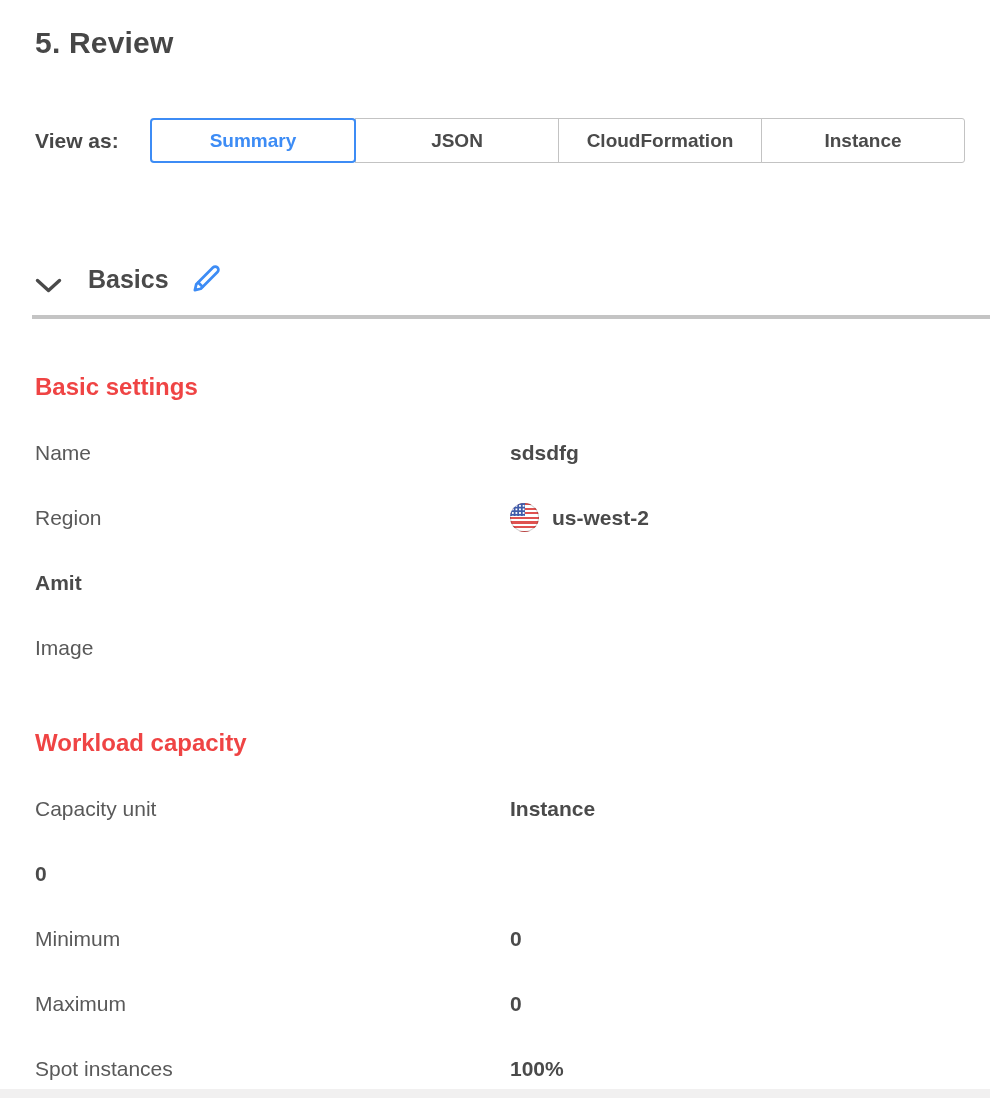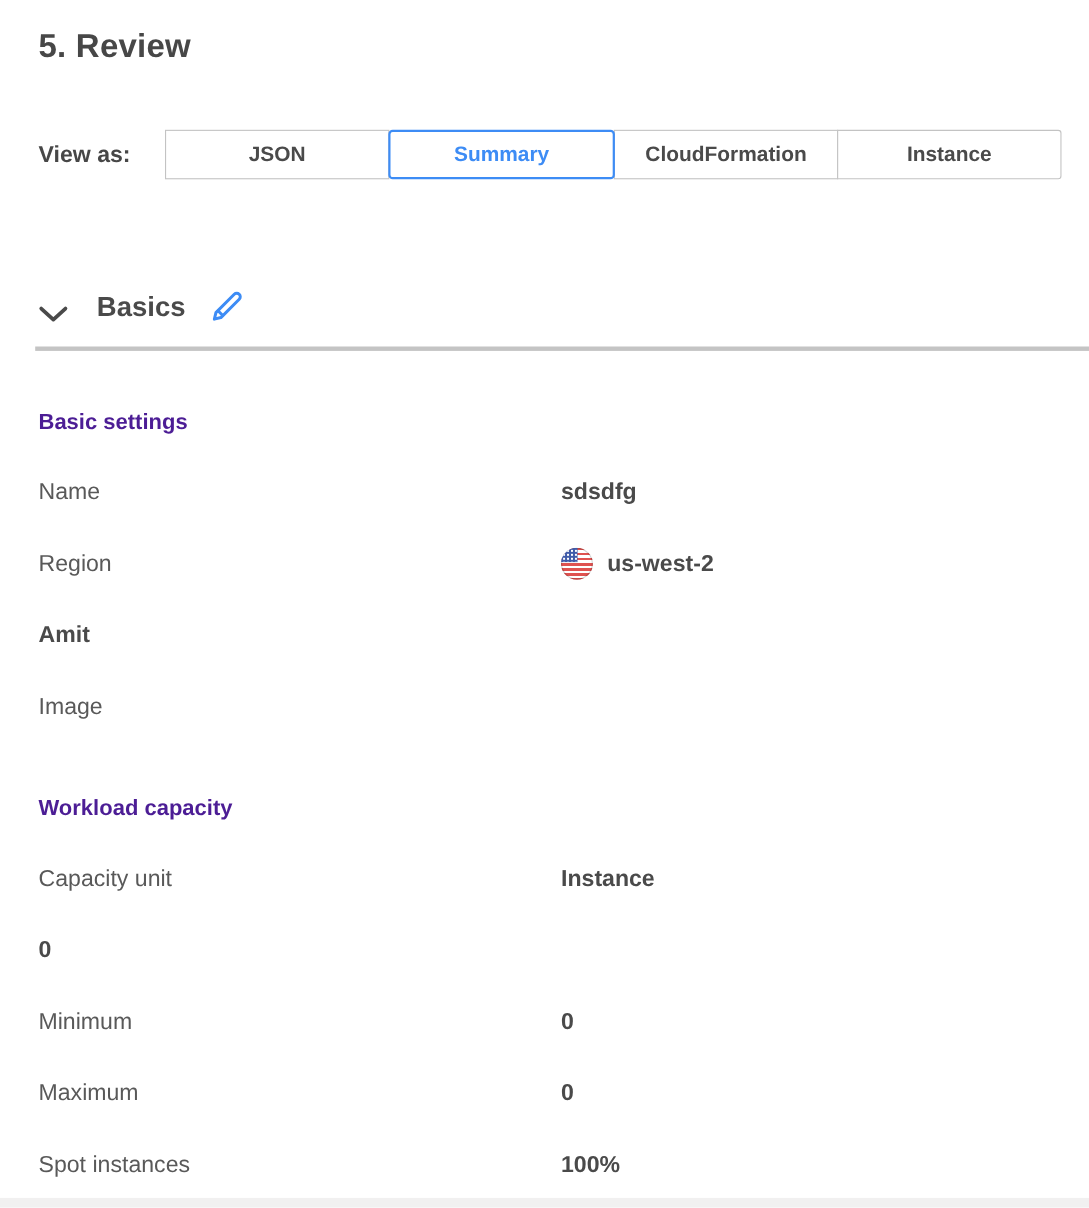--- a/index.html
+++ b/index.html
@@ -86,23 +86,23 @@
   .divider {
     margin-top: 21px;
     margin-left: -3px;
     margin-right: -25px;
     height: 4px;
     background: #c4c4c4;
   }
 
   
   .group-heading {
-    font-size: 20px;
-    font-weight: 700;
-    color: #4c1d95;
+    font-size: 24px;
+    font-weight: 700;
+    color: #ef4444;
     margin-bottom: 37px;
   }
   .group { margin-top: 54px; }
   .group.second { margin-top: 67px; }
   .row {
     display: flex;
     align-items: center;
     margin-bottom: 36px;
     min-height: 29px;
   }
@@ -158,22 +158,22 @@
 </head>
 <body>
 
 <div class="page">
 
   <h1 class="page-title">5. Review</h1>
 
   <div class="view-as-row">
     <span class="view-as-label">View as:</span>
     <div class="tab-group">
+      <button class="tab active">Summary</button>
       <button class="tab">JSON</button>
-      <button class="tab active">Summary</button>
       <button class="tab">CloudFormation</button>
       <button class="tab">Instance</button>
     </div>
   </div>
 
   <div class="section-header">
     <span class="chevron-icon">
       <svg width="27" height="16" viewBox="0 0 27 16">
         <path d="M2.5 2.5 L13.5 12.5 L24.5 2.5" fill="none" stroke="#4a4a4a" stroke-width="3.4" stroke-linecap="round" stroke-linejoin="round"></path>
       </svg>

